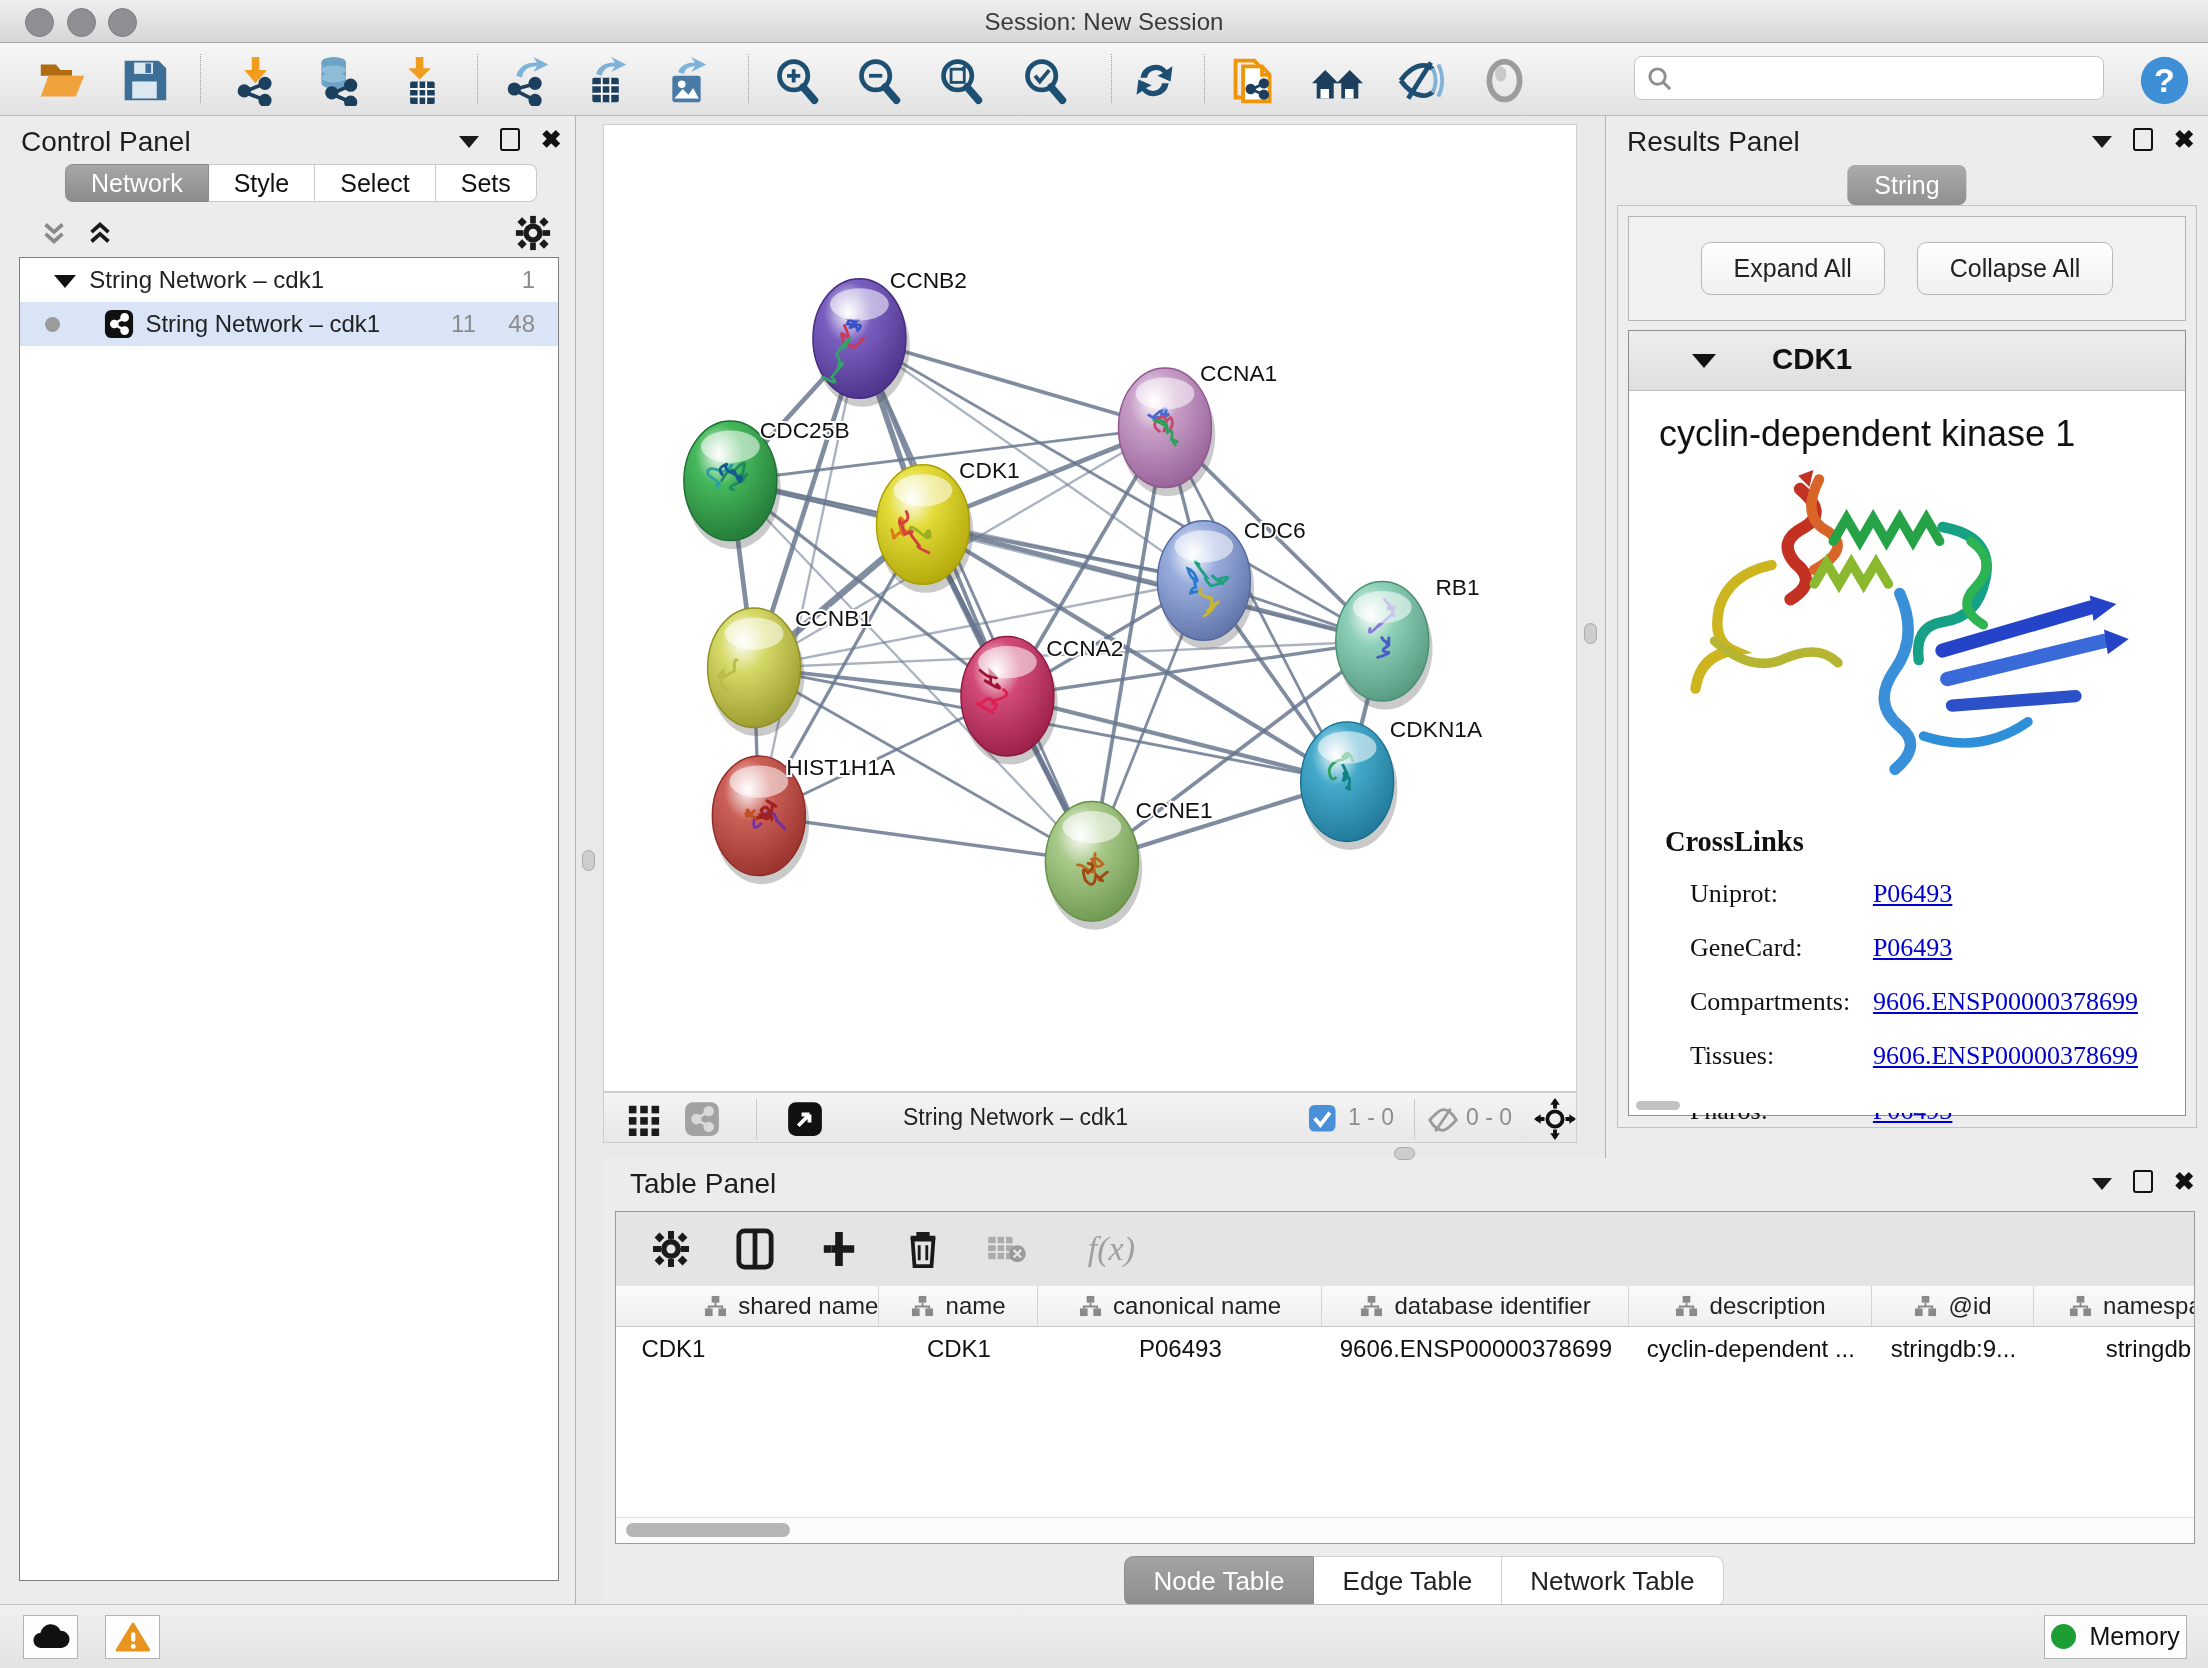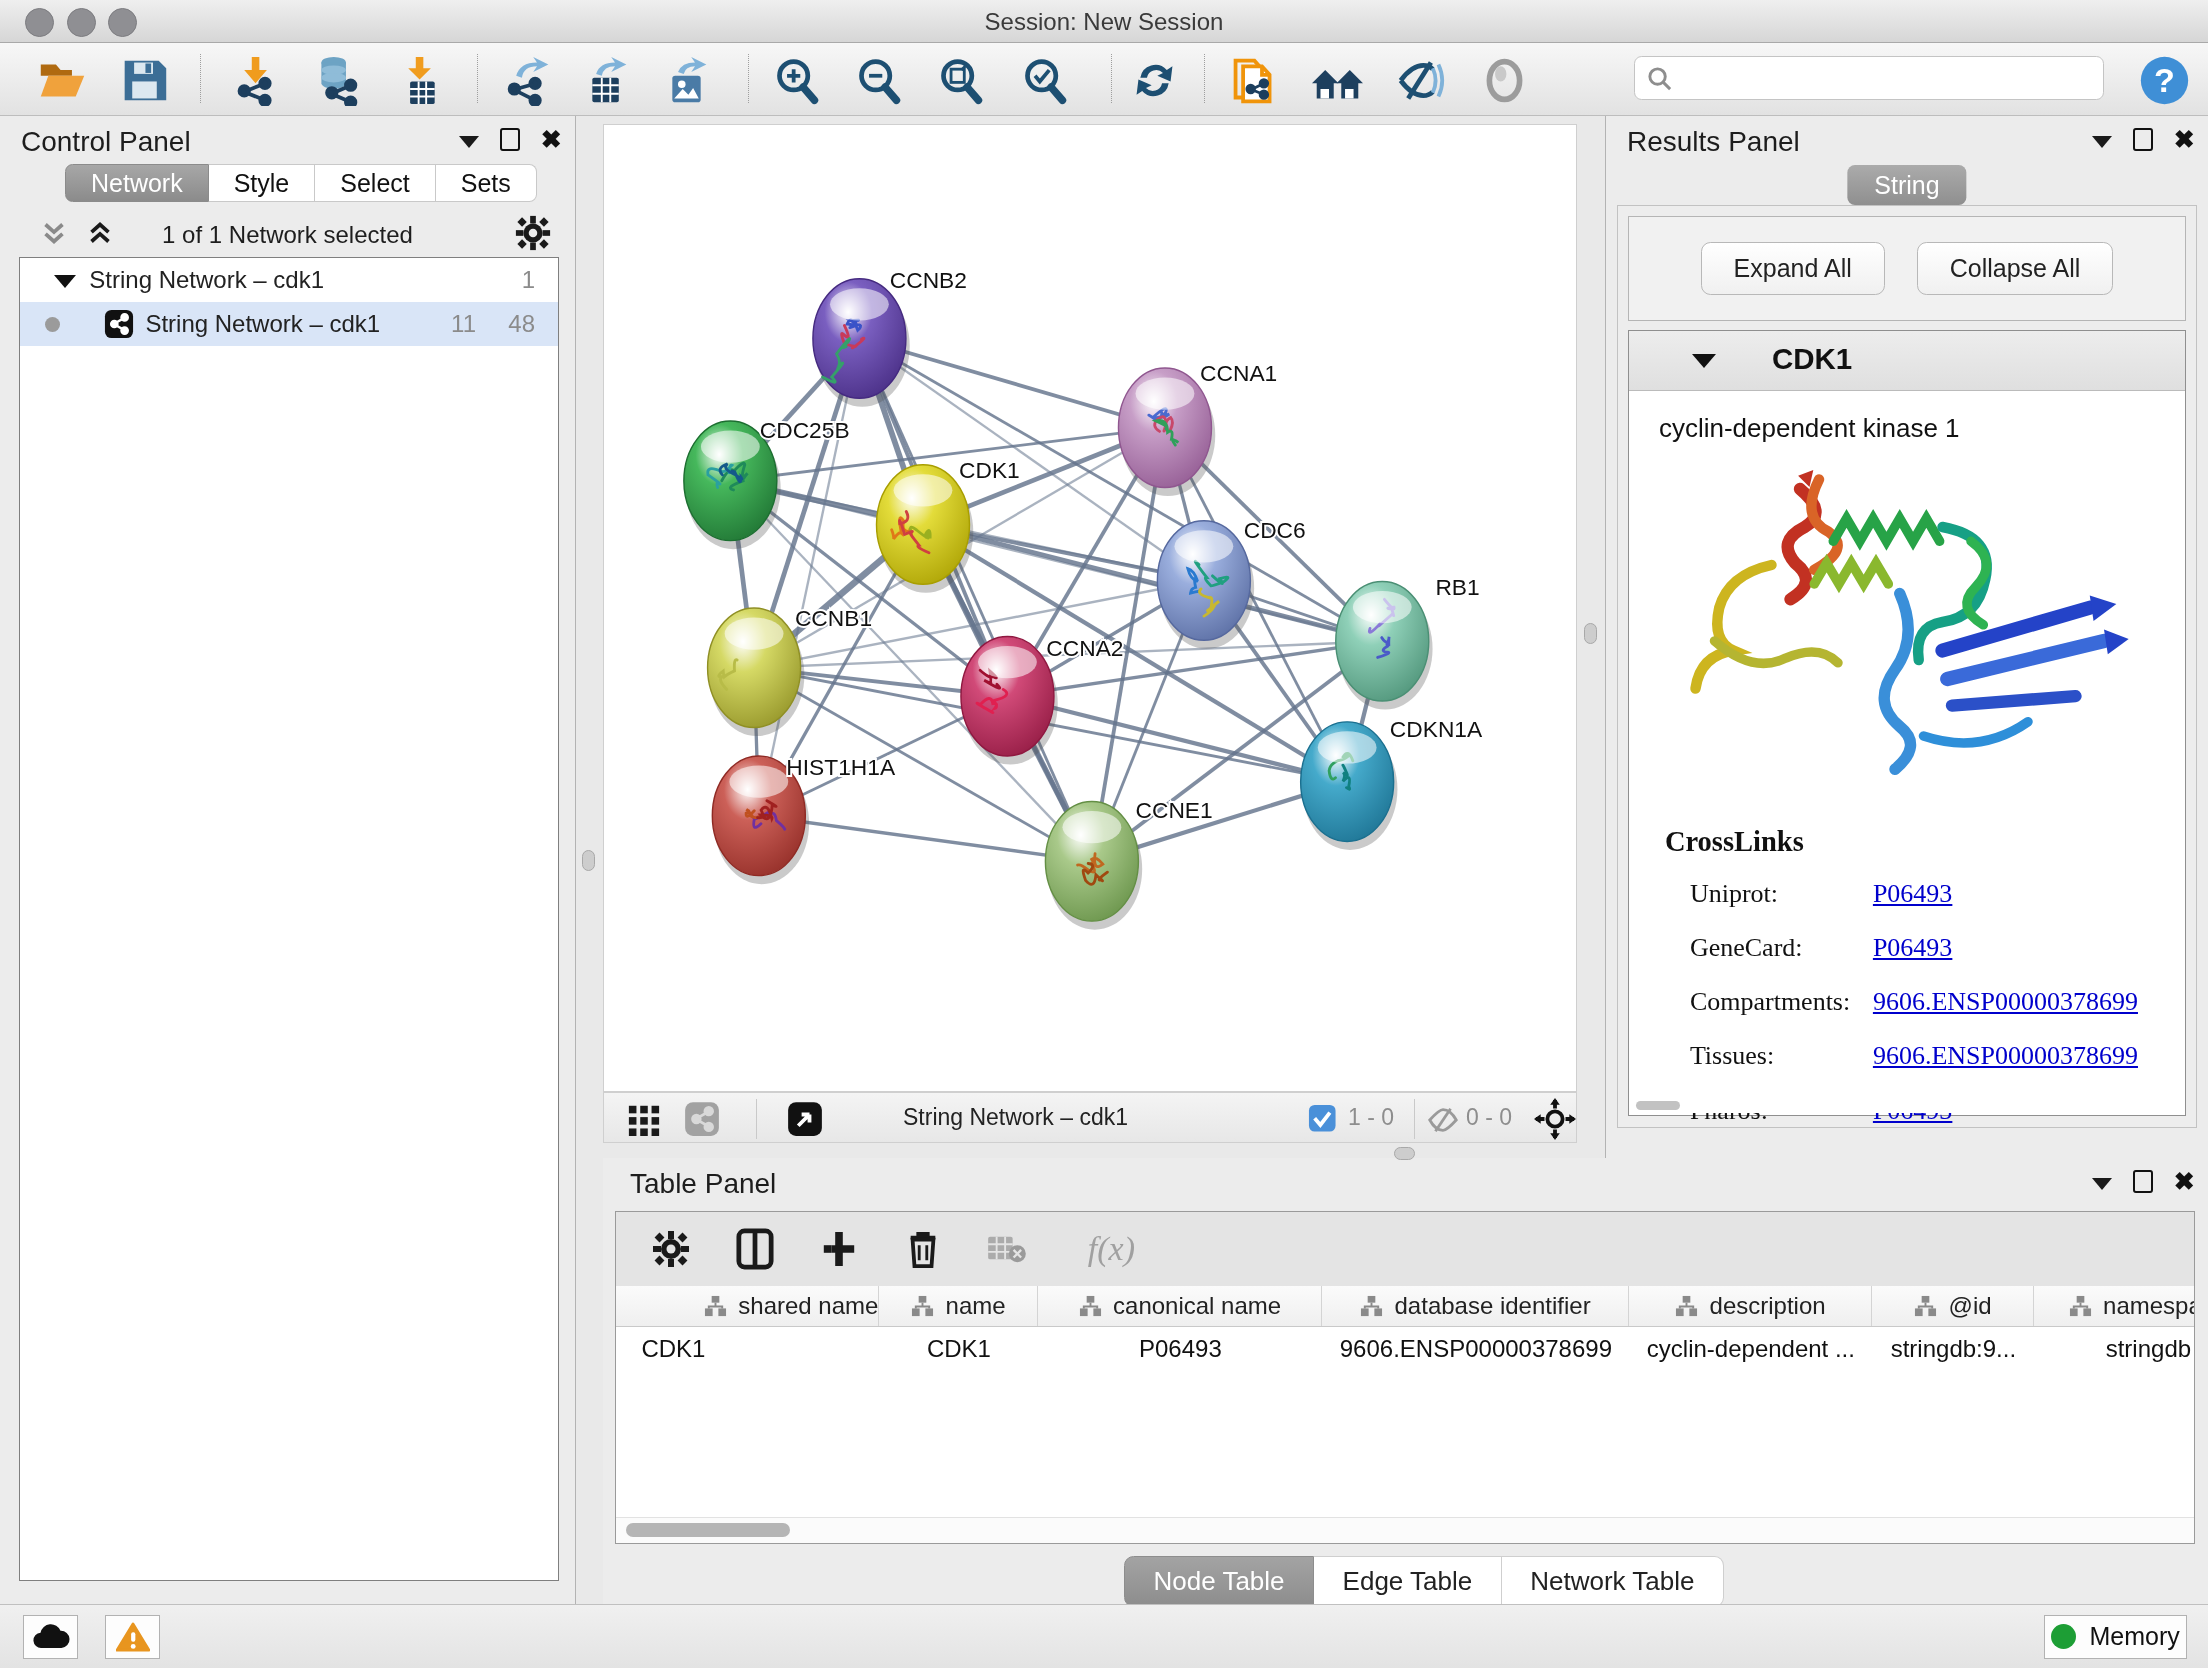--- a/index.html
+++ b/index.html
@@ -72,21 +72,21 @@
     border:1px solid #b5b5b5;display:flex;align-items:center;justify-content:center;gap:32px;box-sizing:border-box;}
   .rp-btn{height:51px;padding:0 32px;background:linear-gradient(#ffffff,#f0f0f0);
     border:1px solid #b8b8b8;border-radius:9.5px;font-size:25px;display:flex;align-items:center;cursor:pointer;}
   .rp-box2{position:absolute;left:9.5px;right:9.5px;top:124px;bottom:11.4px;border:1.9px solid #8f8f8f;
     background:#fff;box-sizing:border-box;}
   .rp2-head{position:absolute;left:0;right:0;top:0;height:59px;background:linear-gradient(#ededed,#dfdfdf);
     border-bottom:1px solid #bbb;}
   .rp2-title{position:absolute;left:143px;top:11.4px;font-size:29.5px;font-weight:bold;color:#111;}
   .rp2-tri{position:absolute;left:63px;top:23px;width:0;height:0;border-left:12.4px solid transparent;
     border-right:12.4px solid transparent;border-top:14.3px solid #111;}
-  .rp-desc{position:absolute;left:30px;top:82px;font-size:26px;color:#111;}
+  .rp-desc{position:absolute;left:30px;top:82px;font-size:36px;color:#111;}
   .xl-head{position:absolute;left:36px;top:495px;font-family:"Liberation Serif",serif;
     font-weight:bold;font-size:28.5px;color:#111;}
   .xl-row{position:absolute;left:61px;right:19px;height:38px;font-family:"Liberation Serif",serif;font-size:26px;}
   .xl-label{position:absolute;left:0;color:#111;}
   .xl-link{position:absolute;left:183px;color:#0000cc;text-decoration:underline;cursor:pointer;}
   .rp-hscroll{position:absolute;left:1.9px;bottom:1.9px;right:1.9px;height:15px;background:#fff;}
   .rp-hthumb{position:absolute;left:5.7px;top:2.9px;width:44px;height:9.5px;background:#c2c2c2;border-radius:4.8px;}
   
   .table-panel{position:absolute;left:603px;top:1158px;width:1605px;height:447px;background:#ececec;}
   .tp-content{position:absolute;left:12.4px;top:53px;width:1580px;height:333px;background:#fff;
@@ -324,21 +324,20 @@
           <path d="M8 8 l9 8 9-8"></path>
           <path d="M8 18 l9 8 9-8"></path>
         </g>
       </svg>
     <svg width="32" height="32" viewBox="0 0 34 34" style="position:absolute;left:84px;top:5.7px">
         <g fill="none" stroke="#1a1a1a" stroke-width="4">
           <path d="M8 16 l9-8 9 8"></path>
           <path d="M8 26 l9-8 9 8"></path>
         </g>
       </svg>
-    <div class="cp-status">1 of 1 Network selected</div>
     <svg width="38" height="38" viewBox="0 0 40 40" style="position:absolute;right:23px;top:2.9px">
       <g fill="#1a1a1a">
           <circle cx="20" cy="20" r="10"></circle>
       <g id="teeth">
             <rect x="17" y="2" width="6" height="8"></rect>
             <rect x="17" y="30" width="6" height="8"></rect>
             <rect x="2" y="17" width="8" height="6"></rect>
             <rect x="30" y="17" width="8" height="6"></rect>
             <rect x="5" y="5" width="7" height="7" transform="rotate(45 8.5 8.5)"></rect>
             <rect x="28" y="5" width="7" height="7" transform="rotate(45 31.5 8.5)"></rect>

